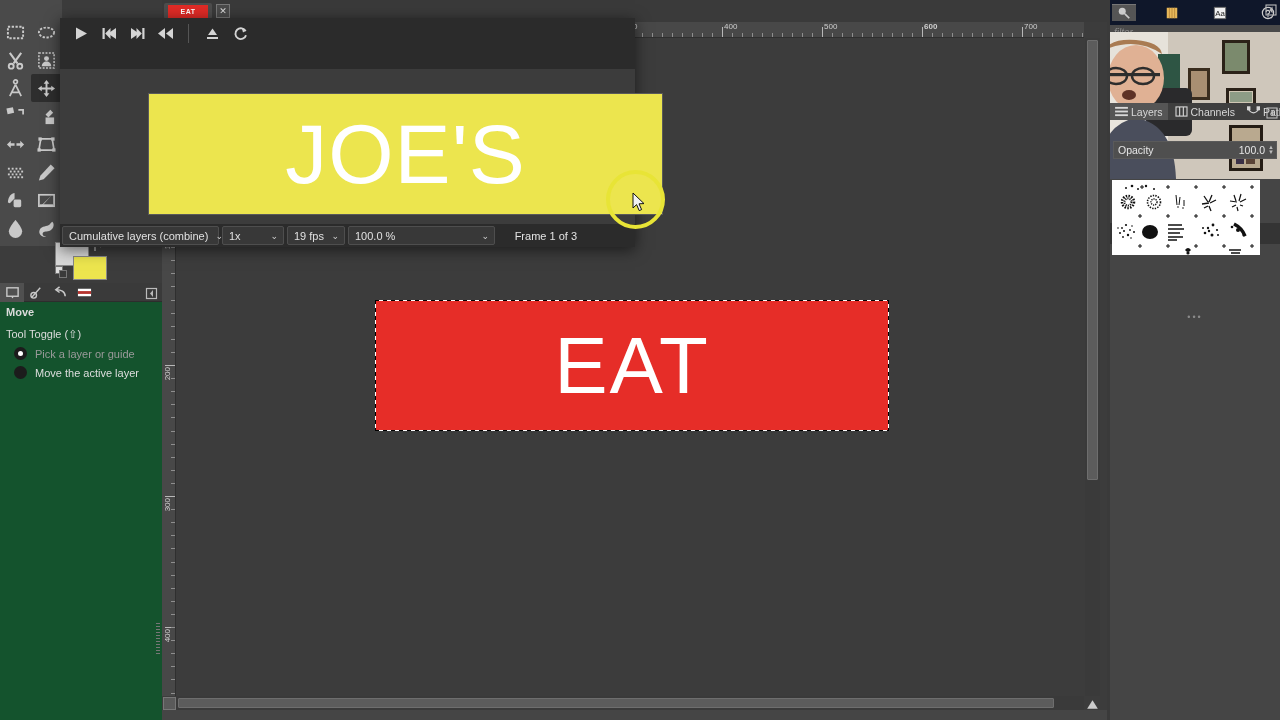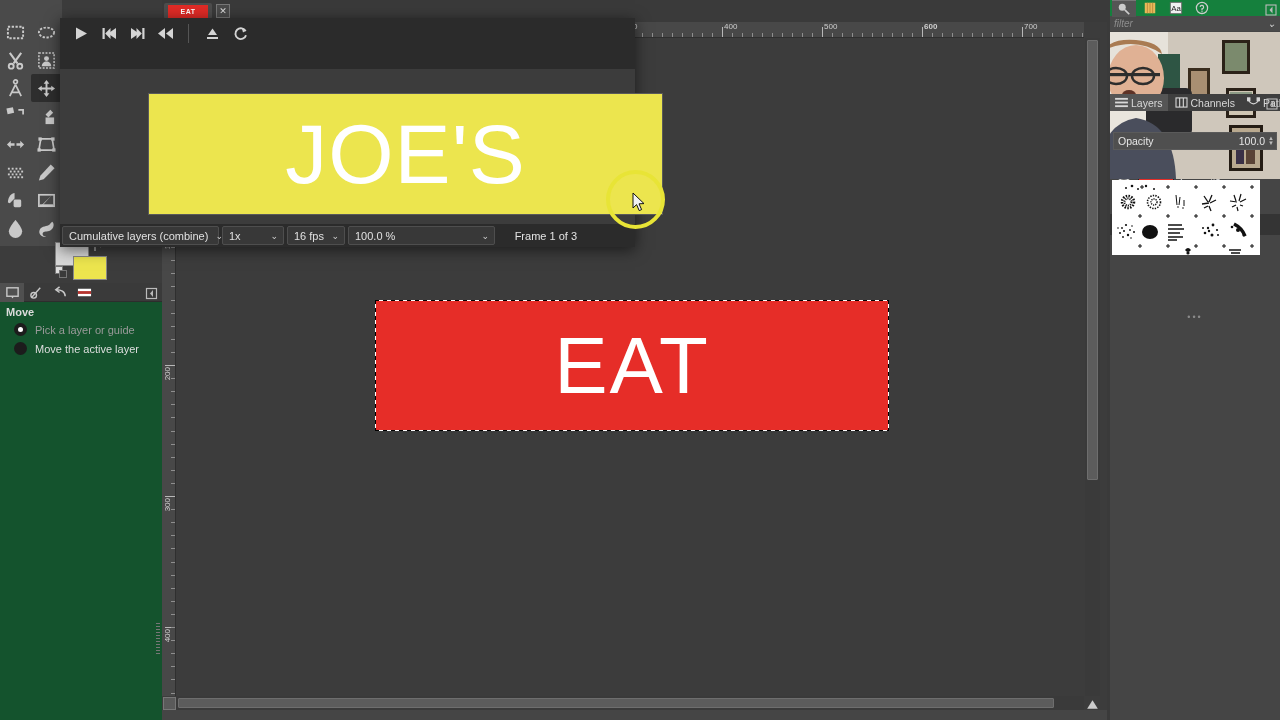--- a/index.html
+++ b/index.html
@@ -166,21 +166,21 @@
     height:19px; background:#383838; border:1px solid #4e4e4e; border-radius:2px;
     display:flex; align-items:center; color:#e0e0e0; font-size:11px;
     padding:0 2px 0 6px; gap:4px;
   }
   .combo .cv { white-space:nowrap; }
   .combo .car { color:#cfcfcf; font-size:9px; padding:0 3px;}
   .framelbl { margin-left:auto; color:#e3e3e3; font-size:11px; padding-right:56px; }
 
   
   .rdock { position:absolute; right:0; top:0; width:170px; height:720px; background:#454545; }
-  .rdock-tabs { height:16px; background:#15803d; display:flex; align-items:center; gap:2px; padding-left:2px; position:relative;}
+  .rdock-tabs { height:25px; background:#0f172a; display:flex; align-items:center; gap:2px; padding-left:2px; position:relative;justify-content:space-between;}
   .rtab { width:24px;height:17px;display:flex;align-items:center;justify-content:center;color:#ccc;}
   .rtab.sel { background:#555; border-top:1px solid #777;}
   .rtab svg{width:14px;height:14px;}
   .rtab-menu{position:absolute;right:3px;top:2px;width:12px;height:12px;color:#bbb;}
   .filterbar { height:15px; background:#4a4a4a; display:flex; align-items:center; padding:0 4px;
      font-size:10px; color:#8d8d8d; font-style:italic; justify-content:space-between;}
   .webcam { position:absolute; left:0; top:32px; width:170px; height:147px; overflow:hidden; }
   .brushgrid { position:absolute; left:2px; top:180px; width:148px; height:75px; background:#fff; overflow:hidden;}
   .rsel { height:17px; background:#4a4a4a; border-top:1px solid #3a3a3a; display:flex;align-items:center;
      justify-content:space-between; padding:0 4px; font-size:10.5px; color:#ddd; margin-top:2px;}
@@ -388,20 +388,24 @@
           </svg>
       </div>
       <div class="tdtab-right">
         <svg viewBox="0 0 13 13" fill="none" stroke="currentColor" stroke-width="1.2">
             <rect x="1.5" y="1.5" width="10" height="10"></rect>
             <path d="M8 3 L5 6.5 L8 10" fill="currentColor" stroke="none"></path>
           </svg>
       </div>
     </div>
     <div class="tooldock-title">Move</div>
+    <div class="tt-title">
+      <span>Tool Toggle</span>
+      <span>(⇧)</span>
+    </div>
     <div class="radio-row">
       <div class="radio">
           <div class="dot"></div>
         </div>
       <span class="radio-lbl">Pick a layer or guide</span>
     </div>
     <div class="radio-row">
       <div class="radio"></div>
       <span class="radio-lbl on">Move the active layer</span>
     </div>
@@ -620,21 +624,21 @@
     <div class="animbar">
       <div class="combo" style="width:157px">
         <span class="cv">Cumulative layers (combine)</span>
         <span class="car">⌄</span>
       </div>
       <div class="combo" style="width:62px; justify-content:space-between;">
         <span class="cv">1x</span>
         <span class="car">⌄</span>
       </div>
       <div class="combo" style="width:58px; justify-content:space-between;">
-        <span class="cv">16 fps</span>
+        <span class="cv">19 fps</span>
         <span class="car">⌄</span>
       </div>
       <div class="combo" style="width:147px; justify-content:space-between;">
         <span class="cv">100.0 %</span>
         <span class="car">⌄</span>
       </div>
       <div class="framelbl">Frame 1 of 3</div>
     </div>
   </div>
 

